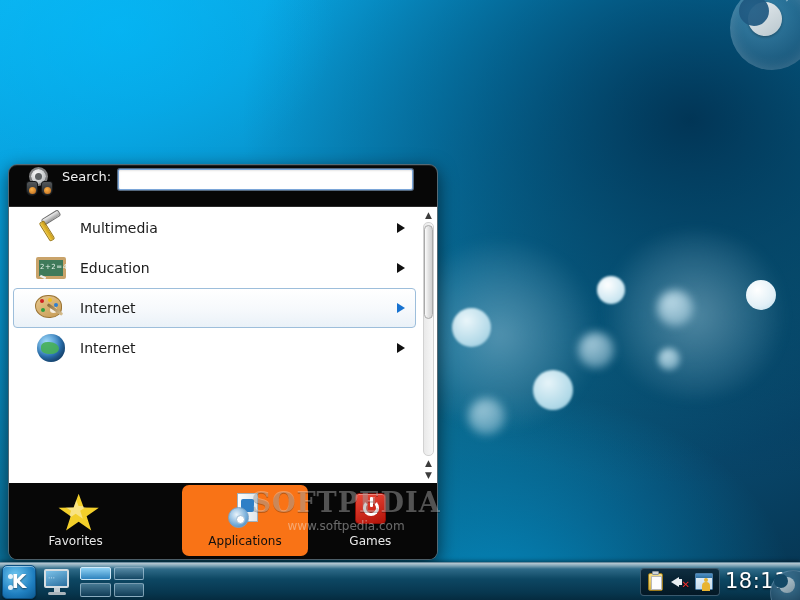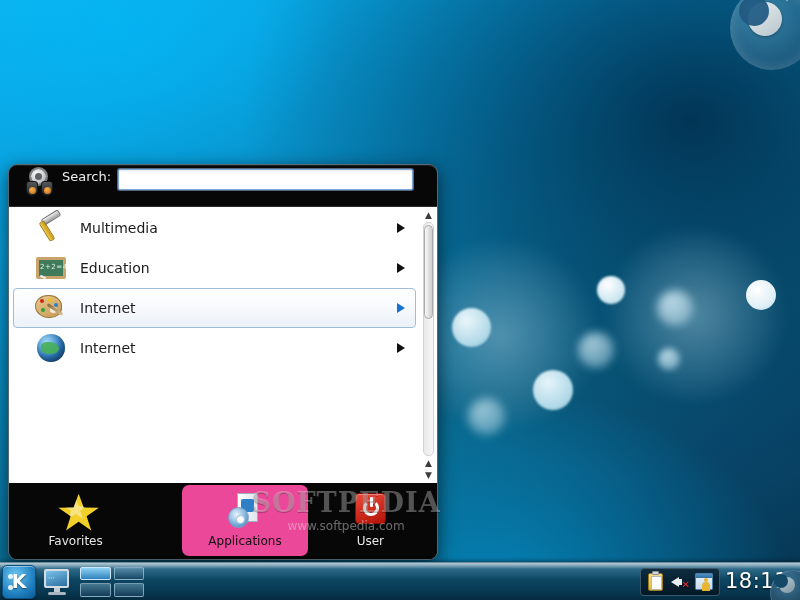--- a/index.html
+++ b/index.html
@@ -234,21 +234,21 @@
 
   
   #kmenu-tabs{
     height:76px; flex:0 0 auto; display:flex; align-items:stretch;
     background:#070707; padding:2px 4px 3px 4px; position:relative;
   }
   .tab{
     flex:1 1 0; display:flex; flex-direction:column; align-items:center; justify-content:flex-start;
     padding-top:6px; border-radius:7px; position:relative;
   }
-  .tab.active{ background:#ec4899;margin-left:44px; }
+  .tab.active{ background:#f97316;margin-left:44px; }
   .tab .tlabel{ font-size:12px; color:#e8e8e8; margin-top:3px; text-shadow:0 1px 1px rgba(0,0,0,.85); }
   .tab.active .tlabel{ color:#101010; text-shadow:none; }
   .tab .ticon{ width:42px; height:40px; position:relative; }
 
   .ti-star{
     position:absolute; left:3px; top:2px; width:36px; height:36px;
     background:#f3cf2a;
     clip-path:polygon(50% 2%,62% 36%,98% 37%,69% 58%,80% 94%,50% 72%,20% 94%,31% 58%,2% 37%,38% 36%);
     box-shadow:0 1px 2px rgba(0,0,0,.4);
   }
@@ -561,21 +561,21 @@
       </div>
 
 
 
       <div class="tab">
         <div class="ticon ti-leave">
           <div class="sq"></div>
             <div class="ring"></div>
             <div class="bar"></div>
         </div>
-        <div class="tlabel">User</div>
+        <div class="tlabel">Games</div>
       </div>
 
     </div>
   </div>
 
   <div id="watermark">
     <div id="wm-main">SOFTPEDIA</div>
     <div id="wm-sub">www.softpedia.com</div>
   </div>
 

